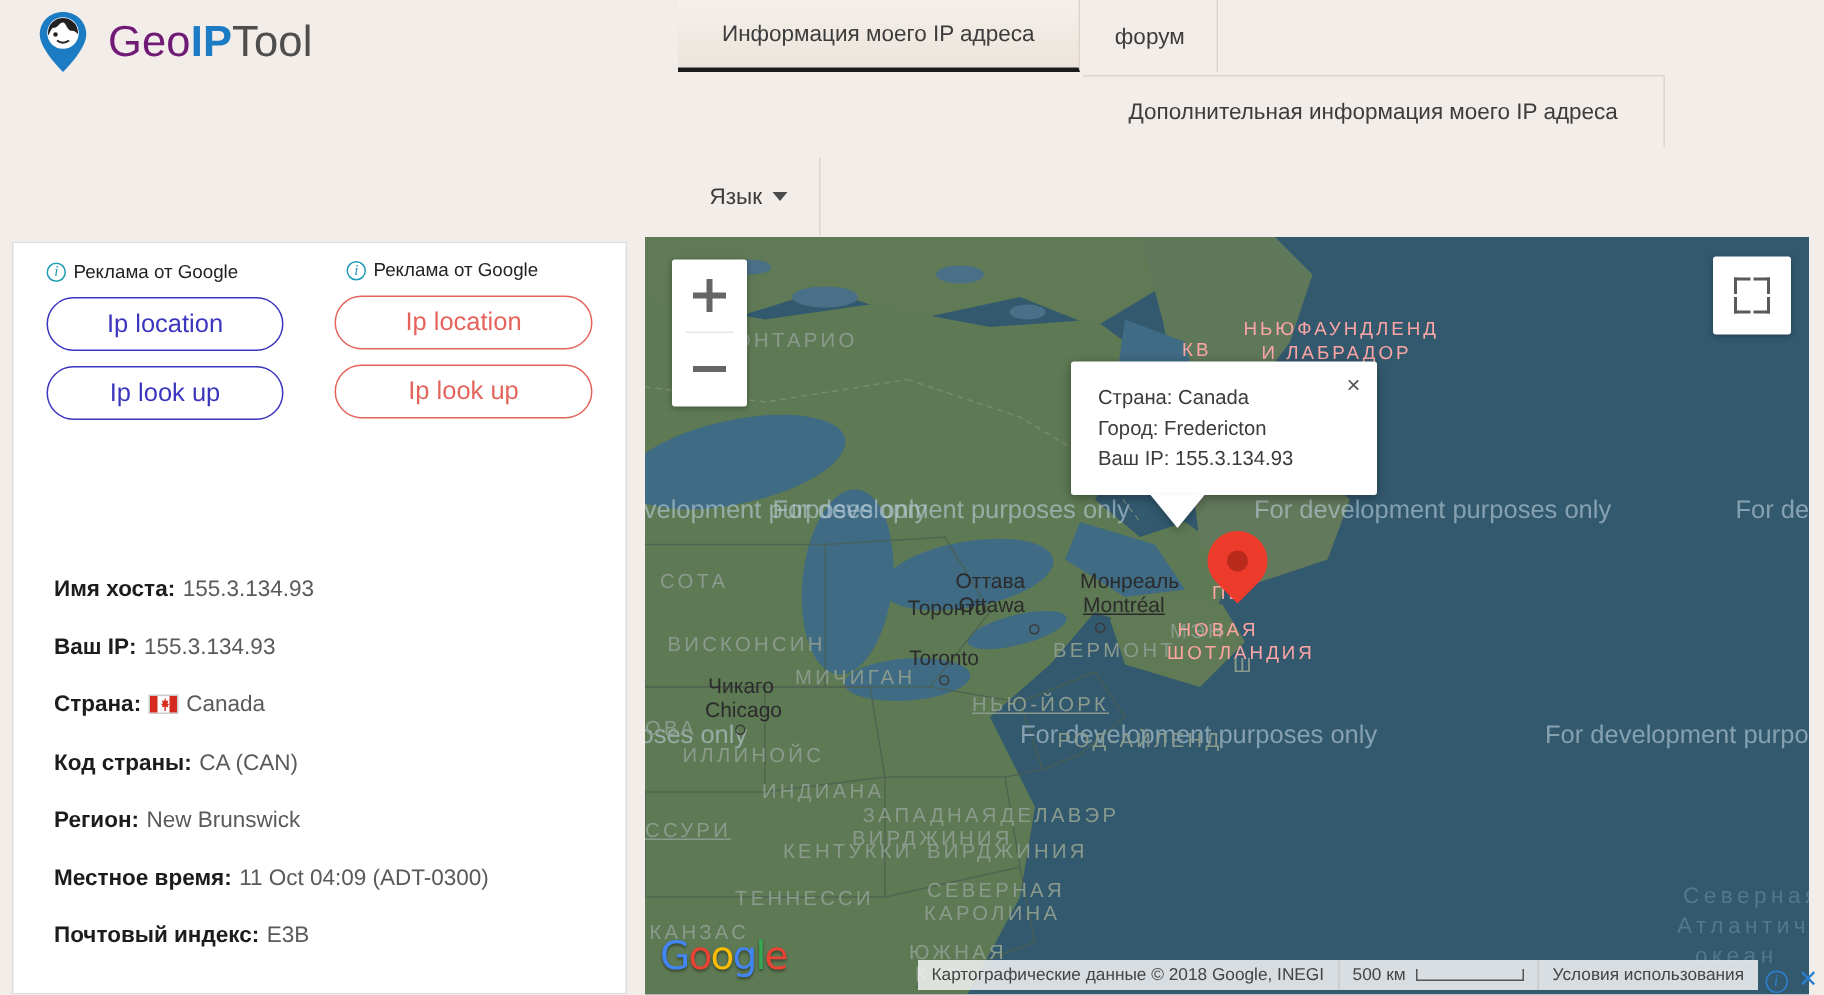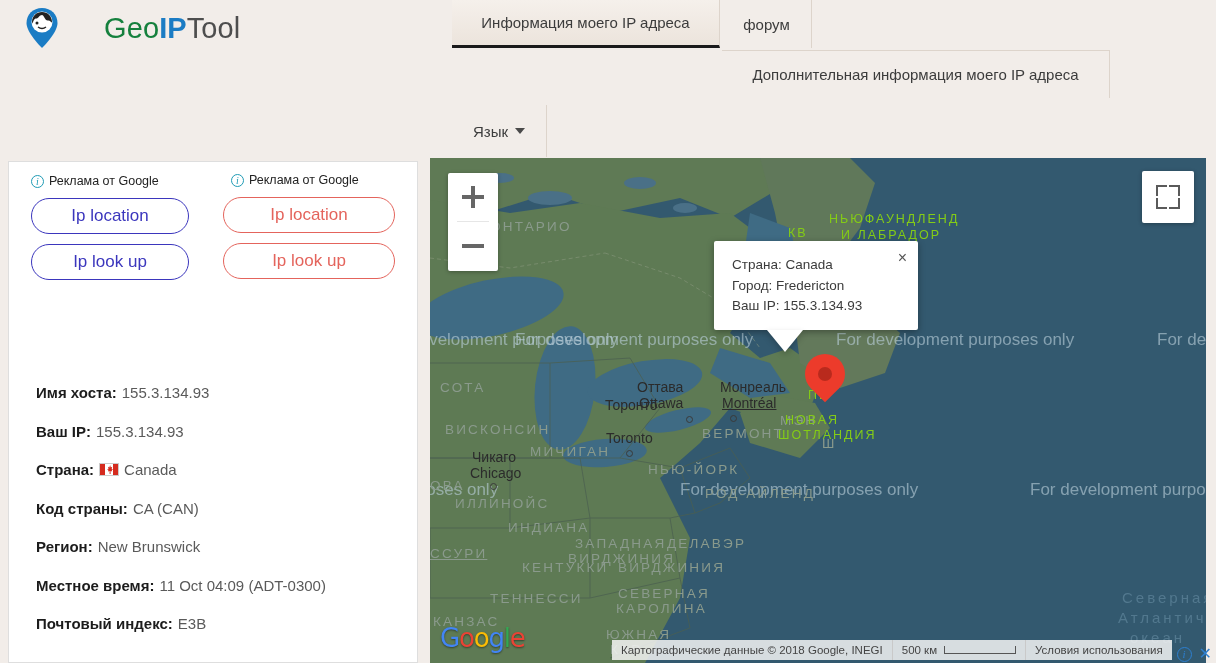--- a/index.html
+++ b/index.html
@@ -10,21 +10,21 @@
     font-family: "Liberation Sans", sans-serif;
   }
   #root { position: relative; width: 1216px; height: 663px; }
 
   
   .header { position: absolute; left: 0; top: 0; width: 1216px; height: 157px; background: #f2ede9; }
 
   .logo { position: absolute; left: 24px; top: 5px; display: flex; align-items: center; height: 46px; }
   .logo-pin { width: 36px; height: 42px; position: relative; margin-right: 12px; }
   .logo-text { font-size: 29px; letter-spacing: .1px; white-space: nowrap; }
-  .lt-geo { color: #15803d; margin-left: 32px; }
+  .lt-geo { color: #701a75; }
   .lt-ip { color: #1b7cc4; font-weight: 600; }
   .lt-tool { color: #4e4e4e; }
 
   .tabbar { position: absolute; left: 452px; top: 0; }
   .tab {
     position: absolute; font-size: 15px; color: #3c3c3c;
     display: flex; align-items: center; justify-content: center;
     white-space: nowrap; cursor: pointer;
   }
   .tab-active {
@@ -85,21 +85,21 @@
 
   
   .map-wrap { position: absolute; left: 430px; top: 158px; width: 776px; height: 505px; overflow: hidden; background: #33596f; }
   .map-canvas { position: absolute; left: 0; top: 0; width: 776px; height: 505px; }
 
   .wm { position: absolute; color: #b8cdd8; opacity: .62; font-size: 17px; white-space: nowrap; pointer-events: none; }
 
   .mlabel { position: absolute; white-space: nowrap; pointer-events: none; line-height: 1.12; text-align: center; }
   .ml-state { color: #8a9a8c; font-size: 13.5px; letter-spacing: 2.2px; }
   .ml-city { color: #2b2b2b; font-size: 14px; }
-  .ml-prov { color: #84cc16; font-size: 12.5px; letter-spacing: 2px; }
+  .ml-prov { color: #fca5a5; font-size: 12.5px; letter-spacing: 2px; }
   .ml-ocean { color: #52788e; font-size: 15px; letter-spacing: 3px; }
   .city-dot { position: absolute; width: 7px; height: 7px; border: 1.5px solid #3a3a3a; border-radius: 50%; background: transparent; }
 
   
   .zoom-ctrl { position: absolute; left: 18px; top: 15px; width: 50px; height: 98px; background: #fff; border-radius: 2px; box-shadow: 0 1px 4px rgba(0,0,0,.3); }
   .zoom-btn { width: 50px; height: 48px; display: flex; align-items: center; justify-content: center; cursor: pointer; }
   .zoom-sep { width: 32px; height: 1px; background: #e6e6e6; margin: 0 auto; }
   .plus-h { position: absolute; width: 22px; height: 4px; background: #666; }
   .plus-v { position: absolute; width: 4px; height: 22px; background: #666; }
   .minus-h { width: 22px; height: 4px; background: #666; }
@@ -298,21 +298,21 @@
         <div class="mlabel ml-state" style="left: 60px; top: 433px;">ТЕННЕССИ</div>
         <div class="mlabel ml-state" style="left: 3px; top: 456px;">КАНЗАС</div>
         <div class="mlabel ml-city" style="left: 207px; top: 222px;">Оттава</div>
         <div class="mlabel ml-city" style="left: 209px; top: 238px;">Ottawa</div>
         <div class="mlabel ml-city" style="left: 175px; top: 240px;">Торонто</div>
         <div class="mlabel ml-city" style="left: 176px; top: 273px;">Toronto</div>
         <div class="mlabel ml-city" style="left: 290px; top: 222px;">Монреаль</div>
         <div class="mlabel ml-city" style="left: 292px; top: 238px; text-decoration: underline;">Montréal</div>
         <div class="mlabel ml-state" style="left: 272px; top: 268px;">ВЕРМОНТ</div>
         <div class="mlabel ml-state" style="left: 350px; top: 255px;">МЭН</div>
-        <div class="mlabel ml-state" style="left: 218px; top: 304px;">НЬЮ-ЙОРК</div>
+        <div class="mlabel ml-state" style="left: 218px; top: 304px; text-decoration: underline;">НЬЮ-ЙОРК</div>
         <div class="mlabel ml-state" style="left: 275px; top: 328px;">РОД-АЙЛЕНД</div>
         <div class="mlabel ml-state" style="left: 145px; top: 378px;">ЗАПАДНАЯ</div>
         <div class="mlabel ml-state" style="left: 138px; top: 393px;">ВИРДЖИНИЯ</div>
         <div class="mlabel ml-state" style="left: 237px; top: 378px;">ДЕЛАВЭР</div>
         <div class="mlabel ml-state" style="left: 188px; top: 402px;">ВИРДЖИНИЯ</div>
         <div class="mlabel ml-state" style="left: 188px; top: 428px;">СЕВЕРНАЯ</div>
         <div class="mlabel ml-state" style="left: 186px; top: 443px;">КАРОЛИНА</div>
         <div class="mlabel ml-state" style="left: 176px; top: 469px;">ЮЖНАЯ</div>
         <div class="mlabel ml-state" style="left: 180px; top: 484px;">КАР</div>
         <div class="mlabel ml-prov" style="left: 378px; top: 230px;">ПЕ</div>

